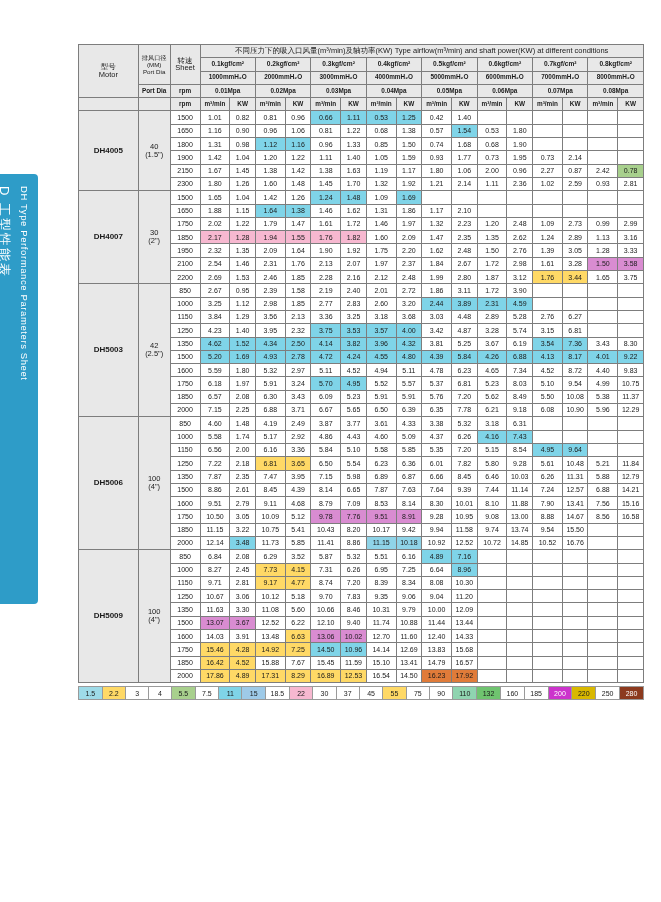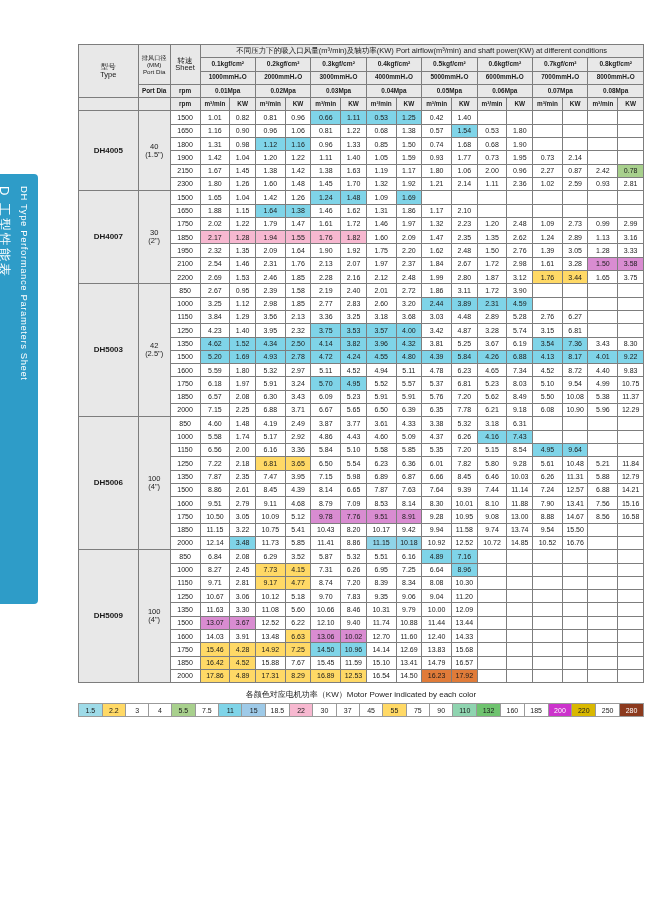--- a/index.html
+++ b/index.html
@@ -136,31 +136,31 @@
         <col style="width:24px">
       <col style="width:28px">
         <col style="width:24px">
       <col style="width:28px">
         <col style="width:24px">
     </colgroup>
     <thead>
       <tr>
         <th class="hdr-top" rowspan="4">
           <div>型号</div>
-          <div>Type</div>
+          <div>Motor</div>
         </th>
         <th class="hdr-top" rowspan="3">
           <div class="twoline">排风口径(MM)</div>
           <div class="twoline">Port Dia</div>
         </th>
         <th class="hdr-top" rowspan="3">
           <div>转速</div>
           <div>Sheet</div>
         </th>
-        <th class="hdr-top" colspan="16">不同压力下的吸入口风量(m³/min)及轴功率(KW) Port airflow(m³/min) and shaft power(KW) at different conditions</th>
+        <th class="hdr-top" colspan="16">不同压力下的吸入口风量(m³/min)及轴功率(KW) Type airflow(m³/min) and shaft power(KW) at different conditions</th>
       </tr>
       <tr>
         <th class="hdr-sub" colspan="2">0.1kgf/cm²</th>
         <th class="hdr-sub" colspan="2">0.2kgf/cm²</th>
         <th class="hdr-sub" colspan="2">0.3kgf/cm²</th>
         <th class="hdr-sub" colspan="2">0.4kgf/cm²</th>
         <th class="hdr-sub" colspan="2">0.5kgf/cm²</th>
         <th class="hdr-sub" colspan="2">0.6kgf/cm²</th>
         <th class="hdr-sub" colspan="2">0.7kgf/cm²</th>
         <th class="hdr-sub" colspan="2">0.8kgf/cm²</th>
@@ -1048,21 +1048,20 @@
           <td></td>
           <td></td>
           <td></td>
           <td></td>
           <td></td>
           <td></td>
         </tr>
       </tbody>
   </table>
 
-  <div class="legend-title">各颜色对应电机功率（KW）Motor Power indicated by each color</div>
   <table class="legend">
     <tbody>
       <tr id="legend-row">
           <td style="background: rgb(158, 219, 232); color: rgb(26, 26, 26);">1.5</td>
           <td style="background: rgb(255, 217, 102); color: rgb(26, 26, 26);">2.2</td>
           <td style="background: rgb(255, 255, 255); color: rgb(26, 26, 26);">3</td>
           <td style="background: rgb(255, 255, 255); color: rgb(26, 26, 26);">4</td>
           <td style="background: rgb(168, 208, 141); color: rgb(26, 26, 26);">5.5</td>
           <td style="background: rgb(255, 255, 255); color: rgb(26, 26, 26);">7.5</td>
           <td style="background: rgb(127, 212, 232); color: rgb(26, 26, 26);">11</td>

